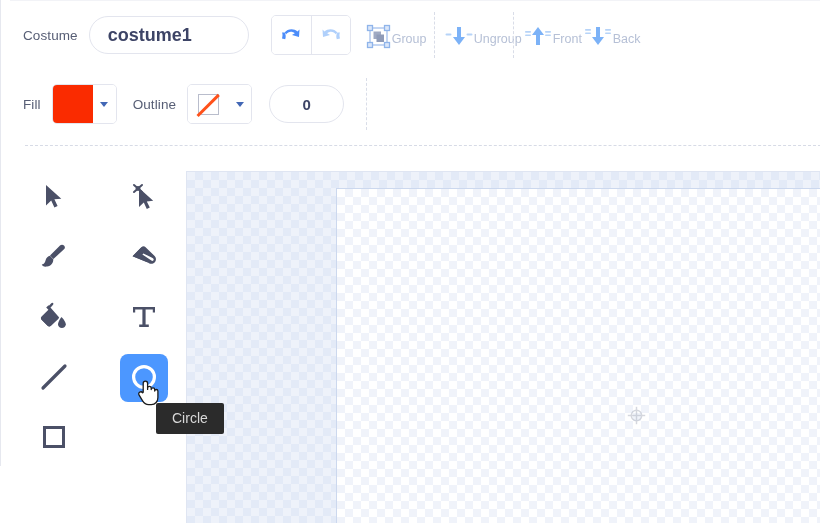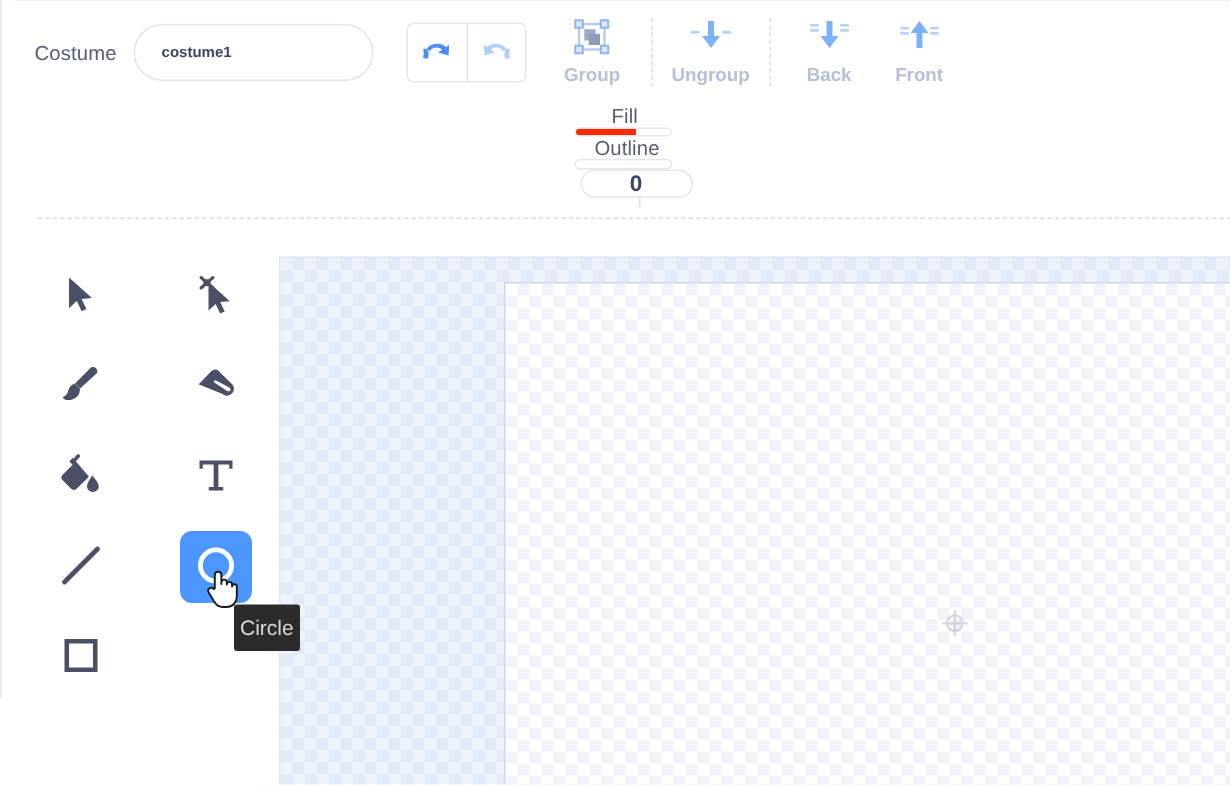--- a/index.html
+++ b/index.html
@@ -40,21 +40,21 @@
     letter-spacing: .1px;
   }
 
   .name-input {
     width: 160px;
     height: 38px;
     border: 1px solid #e3e5ee;
     border-radius: 19px;
     background: #ffffff;
     font-family: "Liberation Sans", sans-serif;
-    font-size: 10px;
+    font-size: 18px;
     font-weight: bold;
     color: #3d4466;
     padding: 0 18px;
     outline: none;
   }
 
   
   .undo-group {
     display: flex;
     margin-left: 22px;
@@ -74,28 +74,26 @@
     border: none;
     cursor: pointer;
   }
   .undo-btn + .undo-btn { border-left: 1px solid #e3e5ee; }
 
   
   .op-btn {
     width: 60px;
     height: 58px;
     display: flex;
-    flex-direction: column;
     align-items: center;
     justify-content: flex-start;
     background: transparent;
     border: none;
     cursor: default;
     padding-top: 3px;
-    font-weight: bold;
   }
   .op-btn .op-icon {
     height: 30px;
     display: flex;
     align-items: center;
     justify-content: center;
   }
   .op-btn .op-label {
     font-size: 12.5px;
     color: #b6c0d6;
@@ -114,21 +112,20 @@
 
   
   .style-row {
     position: absolute;
     left: 9px;
     top: 70px;
     width: 811px;
     height: 68px;
     display: flex;
     align-items: center;
-    flex-direction: column;
   }
 
   .swatch-box {
     display: flex;
     align-items: stretch;
     height: 40px;
     border: 1px solid #e3e5ee;
     border-radius: 5px;
     overflow: hidden;
     background: #fff;
@@ -230,21 +227,21 @@
   .tool-btn.selected { background: #4c97ff; }
 
   
   .tooltip {
     position: absolute;
     left: 155px;
     top: 403px;
     background: #2b2b2b;
     color: #d8d8d8;
     font-size: 14px;
-    padding: 7px 4px 8px;
+    padding: 7px 16px 8px;
     border-radius: 2px;
     white-space: nowrap;
     z-index: 40;
   }
 
   
   .cursor {
     position: absolute;
     left: 136px;
     top: 378px;
@@ -368,41 +365,41 @@
         <span class="op-label">Ungroup</span>
       </button>
     </div>
 
     <div class="vsep"></div>
 
     <div class="group-pair" style="margin-left:0">
       <button class="op-btn">
         <span class="op-icon">
           <svg width="30" height="26" viewBox="0 0 30 26">
+            <path d="M15 3 L21 11 L17 11 L17 21 L13 21 L13 11 L9 11 Z" fill="#7cb2f7"></path>
+            <rect x="2" y="7" width="6" height="1.7" rx=".8" fill="#b6d3f8"></rect>
+            <rect x="2" y="10.4" width="6" height="1.7" rx=".8" fill="#b6d3f8"></rect>
+            <rect x="22" y="7" width="6" height="1.7" rx=".8" fill="#b6d3f8"></rect>
+            <rect x="22" y="10.4" width="6" height="1.7" rx=".8" fill="#b6d3f8"></rect>
+          </svg>
+        </span>
+        <span class="op-label">Front</span>
+      </button>
+
+      <button class="op-btn">
+        <span class="op-icon">
+          <svg width="30" height="26" viewBox="0 0 30 26">
             <path d="M15 21 L9 13 L13 13 L13 3 L17 3 L17 13 L21 13 Z" fill="#7cb2f7"></path>
             <rect x="2" y="5" width="6" height="1.7" rx=".8" fill="#b6d3f8"></rect>
             <rect x="2" y="8.4" width="6" height="1.7" rx=".8" fill="#b6d3f8"></rect>
             <rect x="22" y="5" width="6" height="1.7" rx=".8" fill="#b6d3f8"></rect>
             <rect x="22" y="8.4" width="6" height="1.7" rx=".8" fill="#b6d3f8"></rect>
           </svg>
         </span>
         <span class="op-label">Back</span>
-      </button>
-
-      <button class="op-btn">
-        <span class="op-icon">
-          <svg width="30" height="26" viewBox="0 0 30 26">
-            <path d="M15 3 L21 11 L17 11 L17 21 L13 21 L13 11 L9 11 Z" fill="#7cb2f7"></path>
-            <rect x="2" y="7" width="6" height="1.7" rx=".8" fill="#b6d3f8"></rect>
-            <rect x="2" y="10.4" width="6" height="1.7" rx=".8" fill="#b6d3f8"></rect>
-            <rect x="22" y="7" width="6" height="1.7" rx=".8" fill="#b6d3f8"></rect>
-            <rect x="22" y="10.4" width="6" height="1.7" rx=".8" fill="#b6d3f8"></rect>
-          </svg>
-        </span>
-        <span class="op-label">Front</span>
       </button>
     </div>
   </div>
 
   <div class="style-row">
 
     <span class="field-label">Fill</span>
 
     <div class="swatch-box">
       <div class="swatch-color" id="fill-swatch" style="background: rgb(250, 43, 0);"></div>

